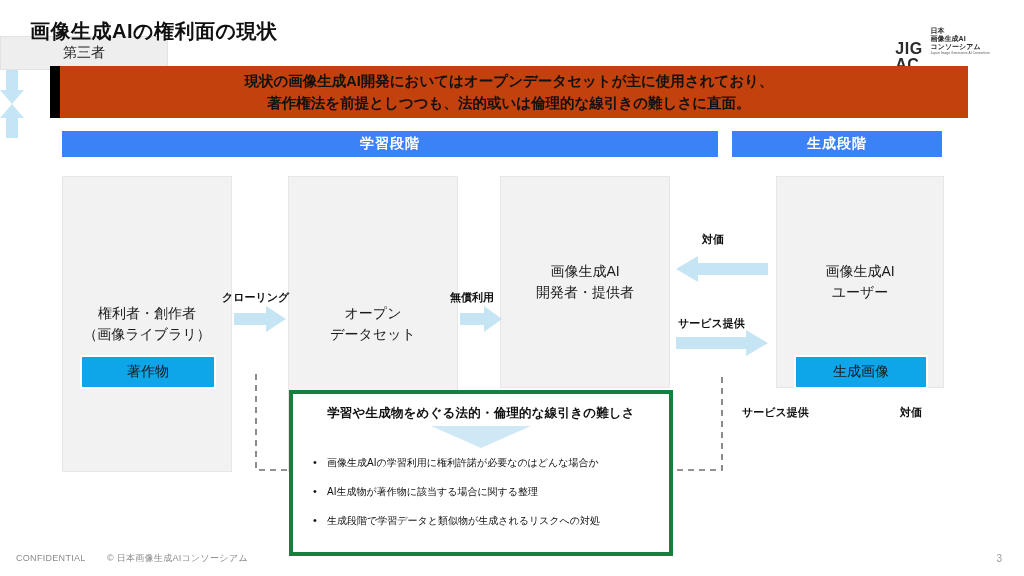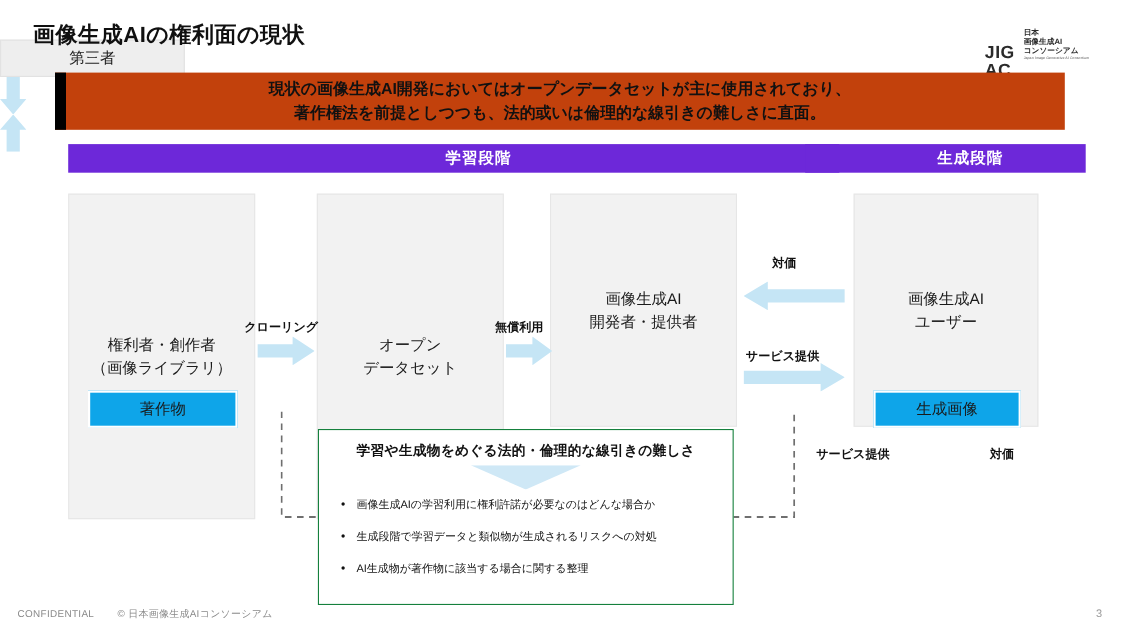--- a/index.html
+++ b/index.html
@@ -38,23 +38,23 @@
   }
   .banner-bar{
     position:absolute;left:50px;top:66px;width:10px;height:52px;background:#000;
   }
   .banner-text{
     font-size:14.5px;font-weight:bold;line-height:1.55;text-align:center;color:#111;
   }
 
   
   .phase{
-    position:absolute;height:26px;background:#6d28d9;color:#fff;
+    position:absolute;height:26px;background:#3b82f6;color:#fff;
     display:flex;align-items:center;justify-content:center;
-    font-size:14px;font-weight:bold;letter-spacing:1px;padding-left:45px;
+    font-size:14px;font-weight:bold;letter-spacing:1px;
   }
   .phase-learn{left:62px;top:131px;width:656px;}
   .phase-gen{left:732px;top:131px;width:210px;}
 
   
   .ebox{
     position:absolute;background:#f2f2f2;border:1px solid #e6e6e6;
     display:flex;flex-direction:column;align-items:center;justify-content:center;
   }
   .ebox-title{
@@ -99,21 +99,21 @@
   .ad-service-lbl{left:742px;top:405px;}
   .au-taika{left:872px;top:398px;}
   .au-taika-lbl{left:900px;top:405px;}
 
   
   .dashed{position:absolute;left:255px;top:374px;width:468px;height:98px;pointer-events:none;}
 
   
   .callout{
     position:absolute;left:289px;top:390px;width:376px;height:158px;
-    background:#ffffff;border:1px solid #15803d;
+    background:#ffffff;border:4px solid #15803d;
   }
   .callout-title{
     position:absolute;top:11px;left:0;width:100%;text-align:center;
     font-size:12.5px;font-weight:bold;color:#111;letter-spacing:0.2px;
   }
   .callout-chevron{position:absolute;left:138px;top:32px;}
   .callout-list{
     position:absolute;top:62px;left:18px;right:10px;
     margin:0;padding:0;list-style:none;
   }
@@ -240,22 +240,22 @@
 
   <div class="callout">
     <div class="callout-title">学習や生成物をめぐる法的・倫理的な線引きの難しさ</div>
     <div class="callout-chevron">
       <svg width="100" height="22" viewBox="0 0 100 22">
           <polygon points="0,0 100,0 50,22" fill="#cfe8f6"></polygon>
         </svg>
     </div>
     <ul class="callout-list">
       <li>画像生成AIの学習利用に権利許諾が必要なのはどんな場合か</li>
+      <li>AI生成物が著作物に該当する場合に関する整理</li>
       <li>生成段階で学習データと類似物が生成されるリスクへの対処</li>
-      <li>AI生成物が著作物に該当する場合に関する整理</li>
     </ul>
   </div>
 
   <div class="footer">
     <span>CONFIDENTIAL</span>
     <span class="sep"></span>
     <span>© 日本画像生成AIコンソーシアム</span>
   </div>
   <div class="pagenum">3</div>
 

